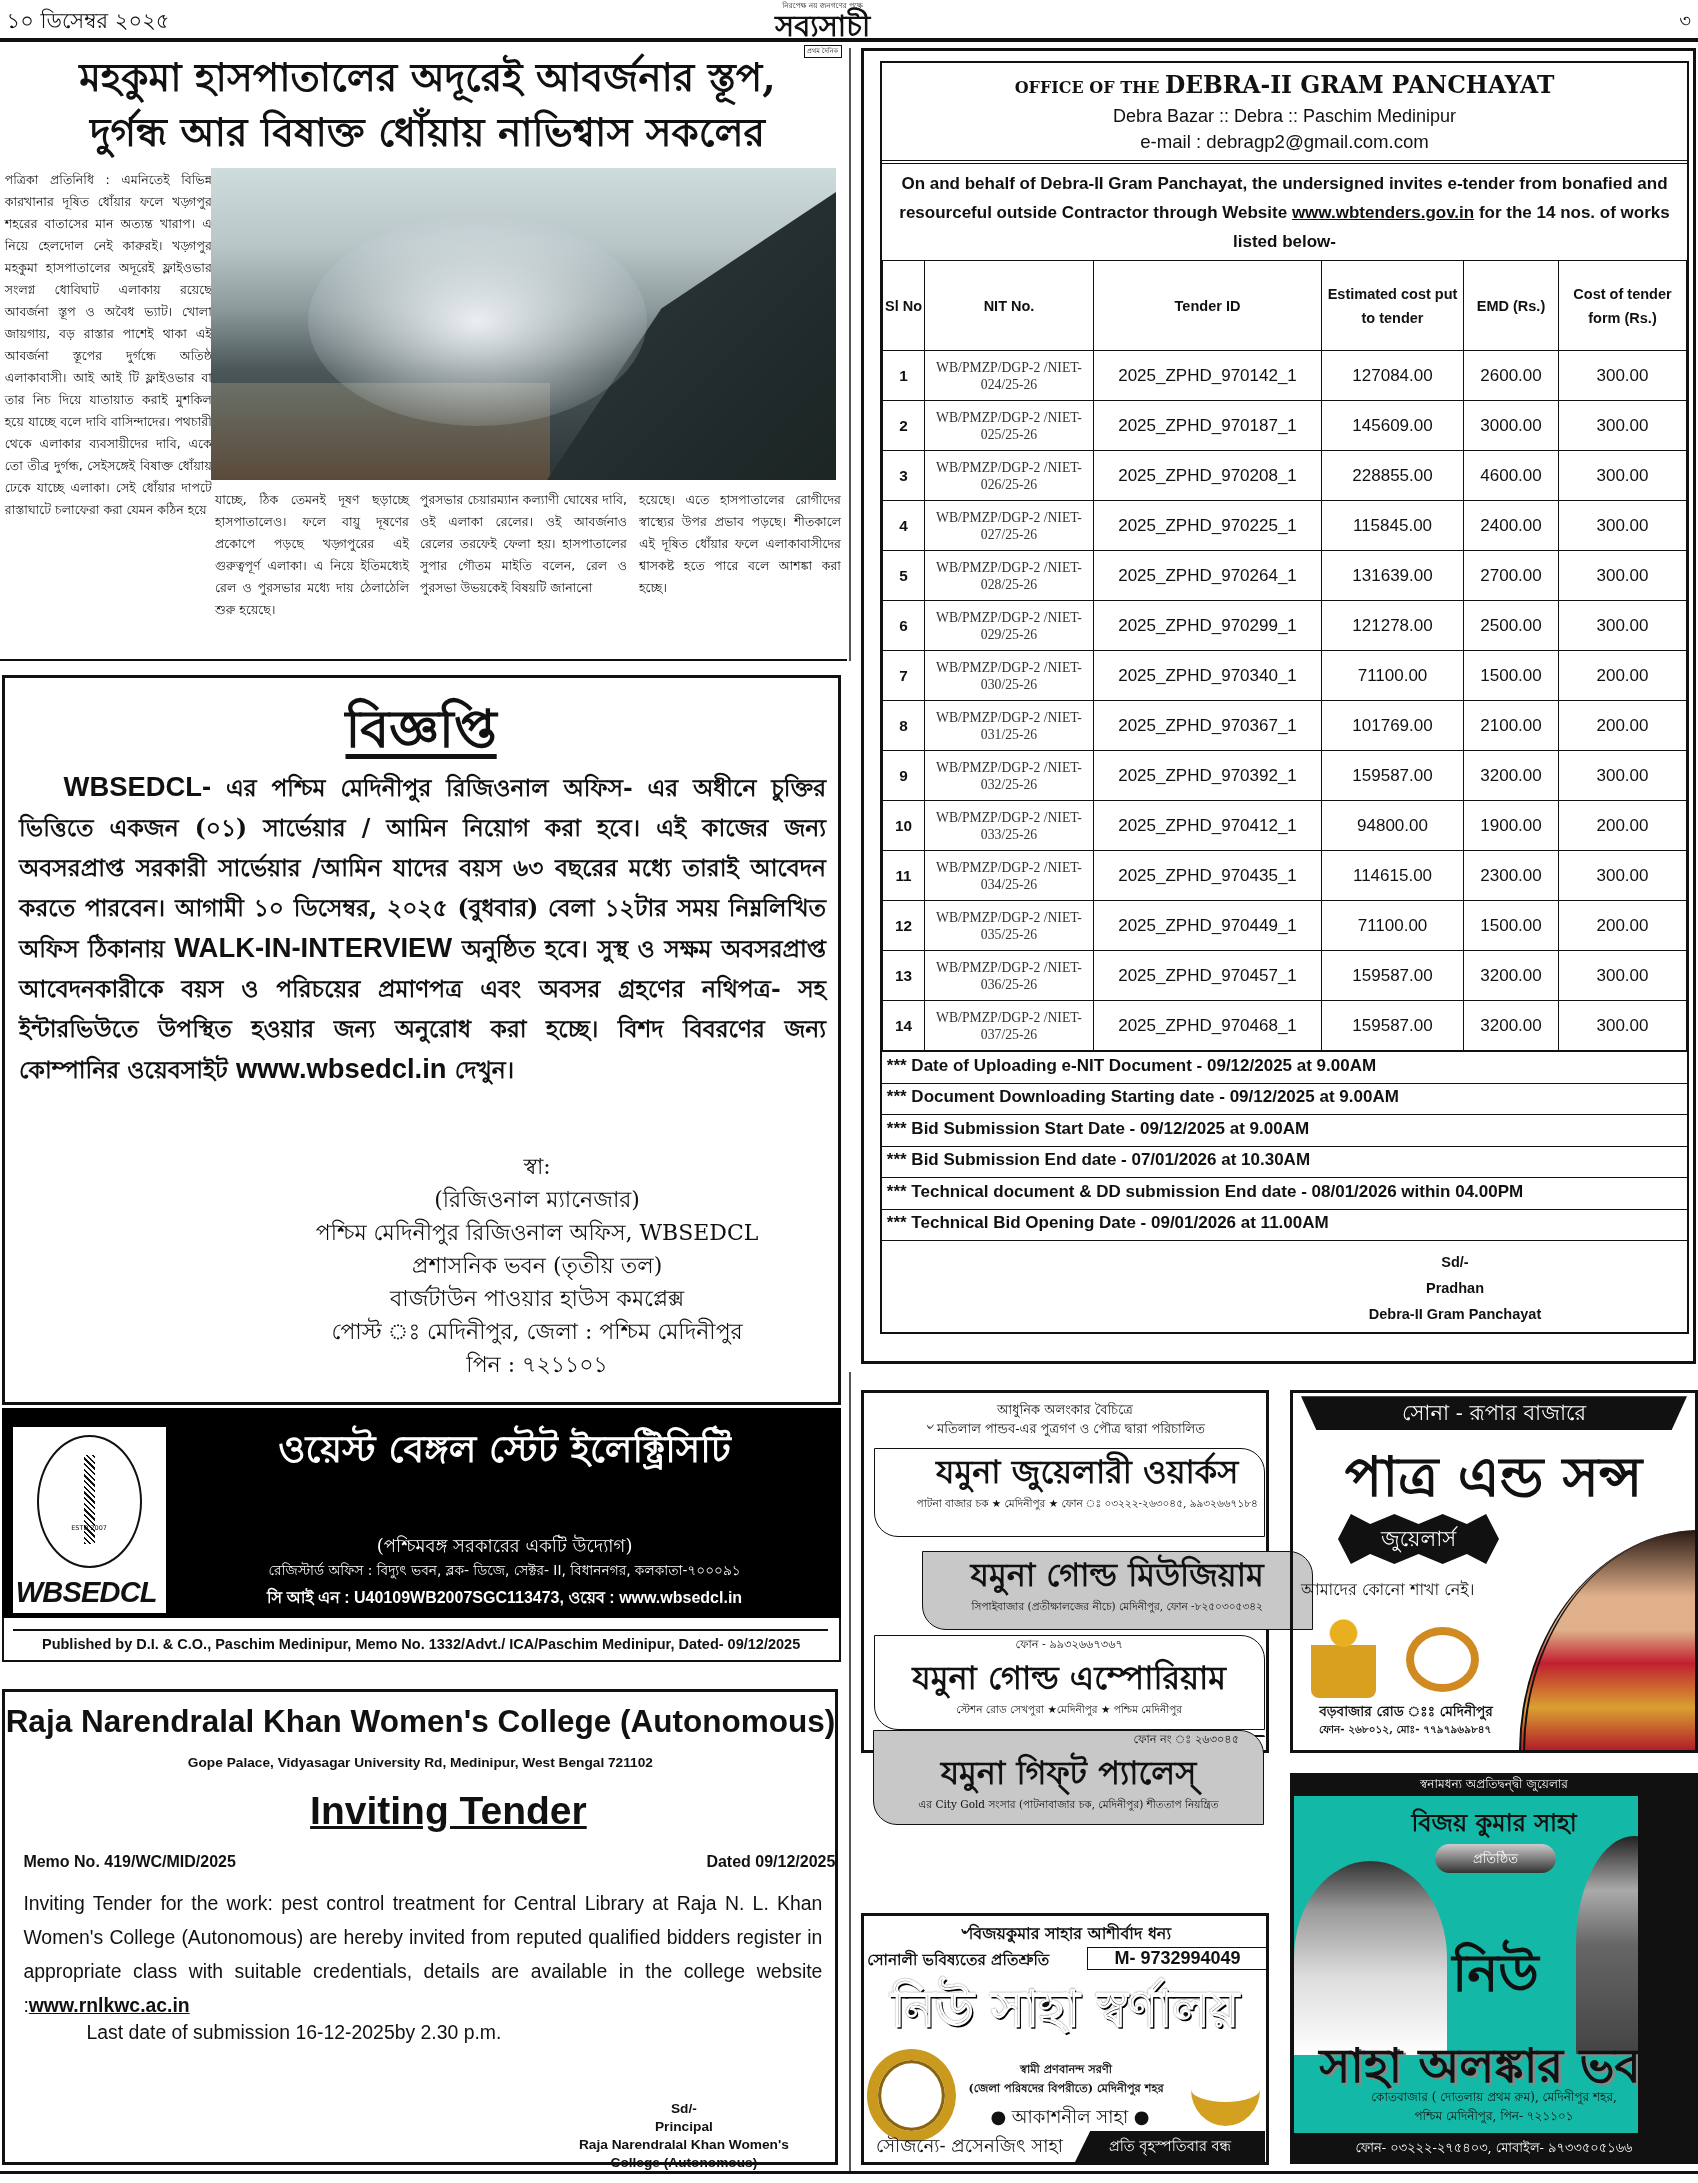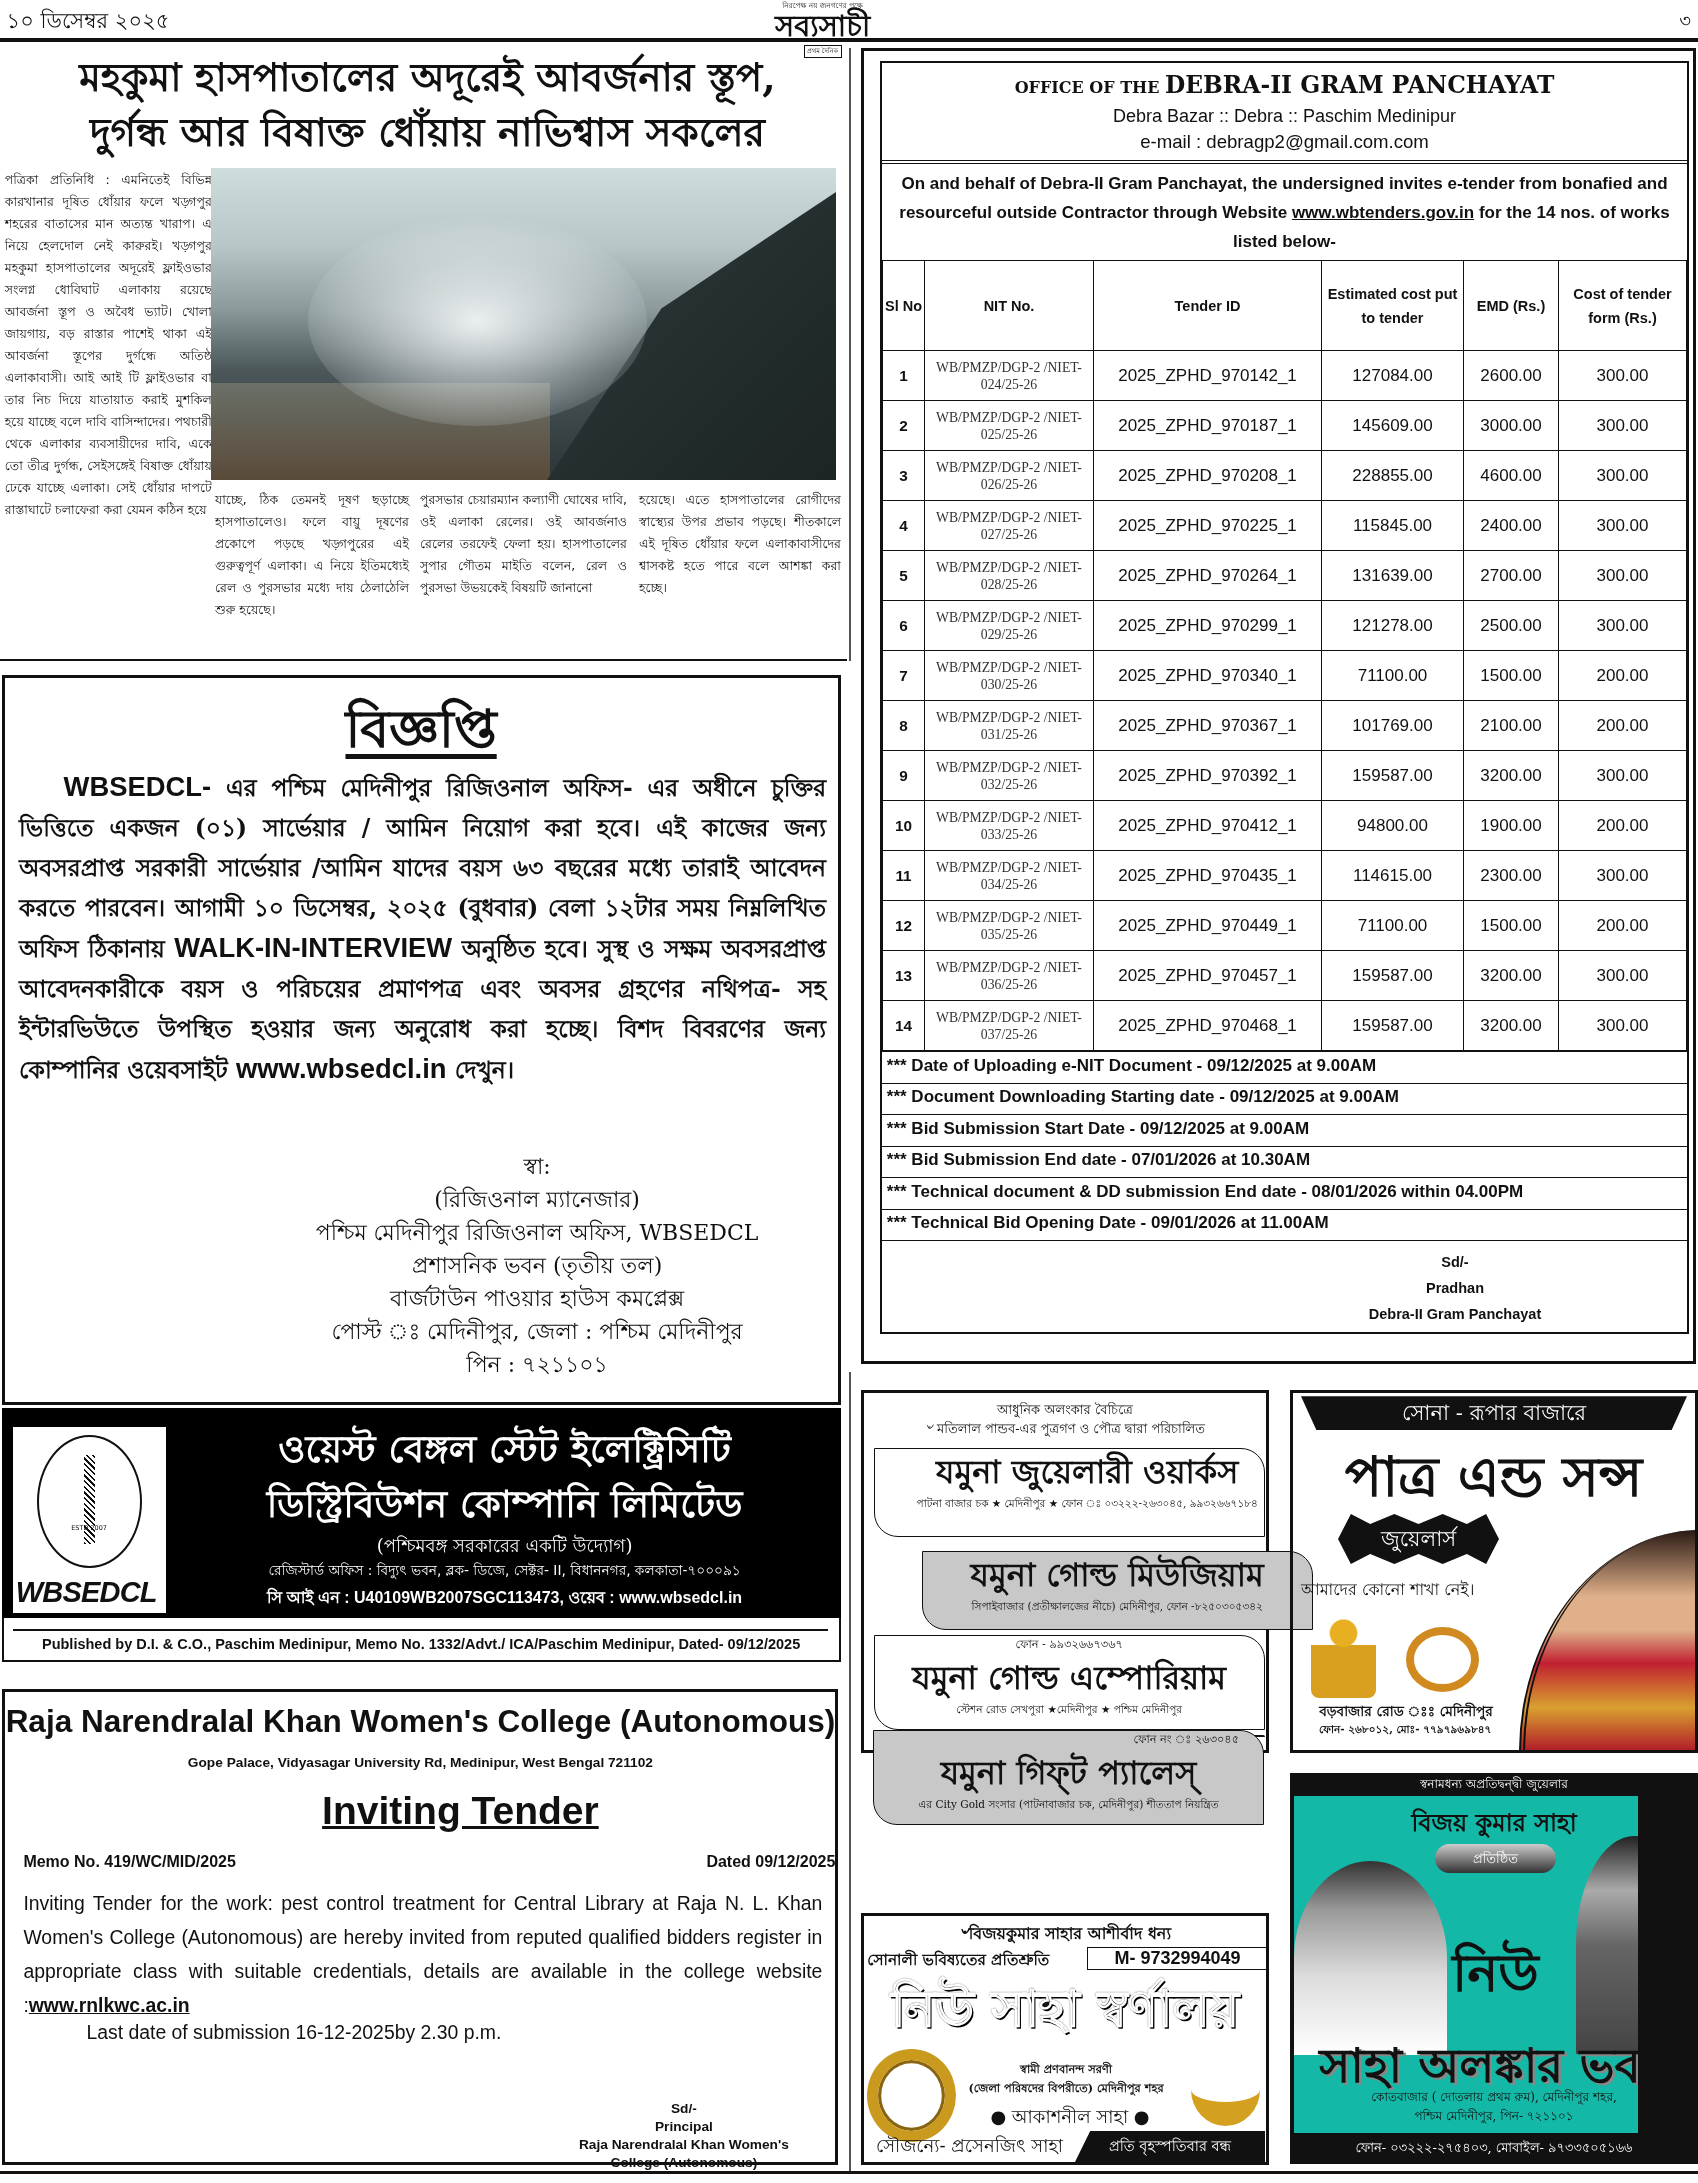--- a/index.html
+++ b/index.html
@@ -51,21 +51,21 @@
   #wbsedcl-reg { left: 169px; top: 148px; width: 662px; text-align: center; color:#fff; font-size: 13.7px; }
   #wbsedcl-cin { left: 169px; top: 174px; width: 662px; text-align: center; color:#fff; font-size: 16px; font-weight: bold; font-family: "Liberation Sans", sans-serif; }
   #published { left: 1.6px; top: 1618px; width: 839px; height: 44px; border: 2.4px solid #111; border-top: none; }
   #published .rule { position:absolute; left:9.7px; top:11.3px; width:815px; height:1.6px; background:#111; }
   #published .txt { position:absolute; left:0; top:18px; width:835px; text-align:center; font-size:14.5px; font-weight:bold; font-family: "Liberation Sans", sans-serif; }
 
   
   #college { left: 2.4px; top: 1689px; width: 836px; height: 476px; border: 3.2px solid #111; }
   #college-name { left: 0; top: 11.3px; width: 830px; text-align:center; font-size: 31.5px; font-weight:bold; font-family:"Liberation Sans", sans-serif; }
   #college-addr { left: 0; top: 63px; width: 830px; text-align:center; font-size: 13.7px; font-weight:bold; font-family:"Liberation Sans", sans-serif; }
-  #college-title { left: 16px; top: 97px; width: 830px; text-align:center; font-size: 39px; font-weight:bold; text-decoration: underline; font-family:"Liberation Sans", sans-serif;padding-left:48px; }
+  #college-title { left: 4px; top: 97px; width: 830px; text-align:center; font-size: 39px; font-weight:bold; text-decoration: underline; font-family:"Liberation Sans", sans-serif;padding-left:48px; }
   #college-memo { left: 18px; top: 161px; font-size: 16px; font-weight:bold; font-family:"Liberation Sans", sans-serif; }
   #college-dated { right: 0; top: 161px; font-size: 16px; font-weight:bold; font-family:"Liberation Sans", sans-serif; }
   #college-body { left: 18px; top: 194px; width: 799px; font-size: 19.4px; line-height: 34px; text-align: justify; font-family:"Liberation Sans", sans-serif; }
   #college-body a { color:#111; font-weight:bold; text-decoration: underline; }
   #college-last { left: 81px; top: 329px; font-size: 19.4px; font-family:"Liberation Sans", sans-serif; }
   #college-sign { left: 533px; top: 408px; width: 291px; text-align:center; font-size: 13.7px; line-height: 18px; font-weight:bold; font-family:"Liberation Sans", sans-serif; }
 
   
   #debra-outer { left: 861px; top: 48px; width: 835px; height: 1316px; border: 3.2px solid #111; }
   #debra { left: 880px; top: 61px; width: 809px; border: 2.4px solid #111; }
@@ -185,21 +185,20 @@
 
 <div id="wbsedcl-banner" class="abs">
   <div id="wbsedcl-logo" class="abs">
     <div class="ring"></div>
     <div class="tower"></div>
     <div class="estd">ESTD 2007</div>
     <div class="word">WBSEDCL</div>
   </div>
   <div id="wbsedcl-name" class="abs">
     <div>ওয়েস্ট বেঙ্গল স্টেট ইলেক্ট্রিসিটি</div>
-    <div>ডিস্ট্রিবিউশন কোম্পানি লিমিটেড</div>
   </div>
   <div id="wbsedcl-sub" class="abs">(পশ্চিমবঙ্গ সরকারের একটি উদ্যোগ)</div>
   <div id="wbsedcl-reg" class="abs">রেজিস্টার্ড অফিস : বিদ্যুৎ ভবন, ব্লক- ডিজে, সেক্টর- II, বিধাননগর, কলকাতা-৭০০০৯১</div>
   <div id="wbsedcl-cin" class="abs">সি আই এন : U40109WB2007SGC113473, ওয়েব : www.wbsedcl.in</div>
 </div>
 <div id="published" class="abs">
   <div class="rule"></div>
   <div class="txt">Published by D.I. &amp; C.O., Paschim Medinipur, Memo No. 1332/Advt./ ICA/Paschim Medinipur, Dated- 09/12/2025</div>
 </div>
 

